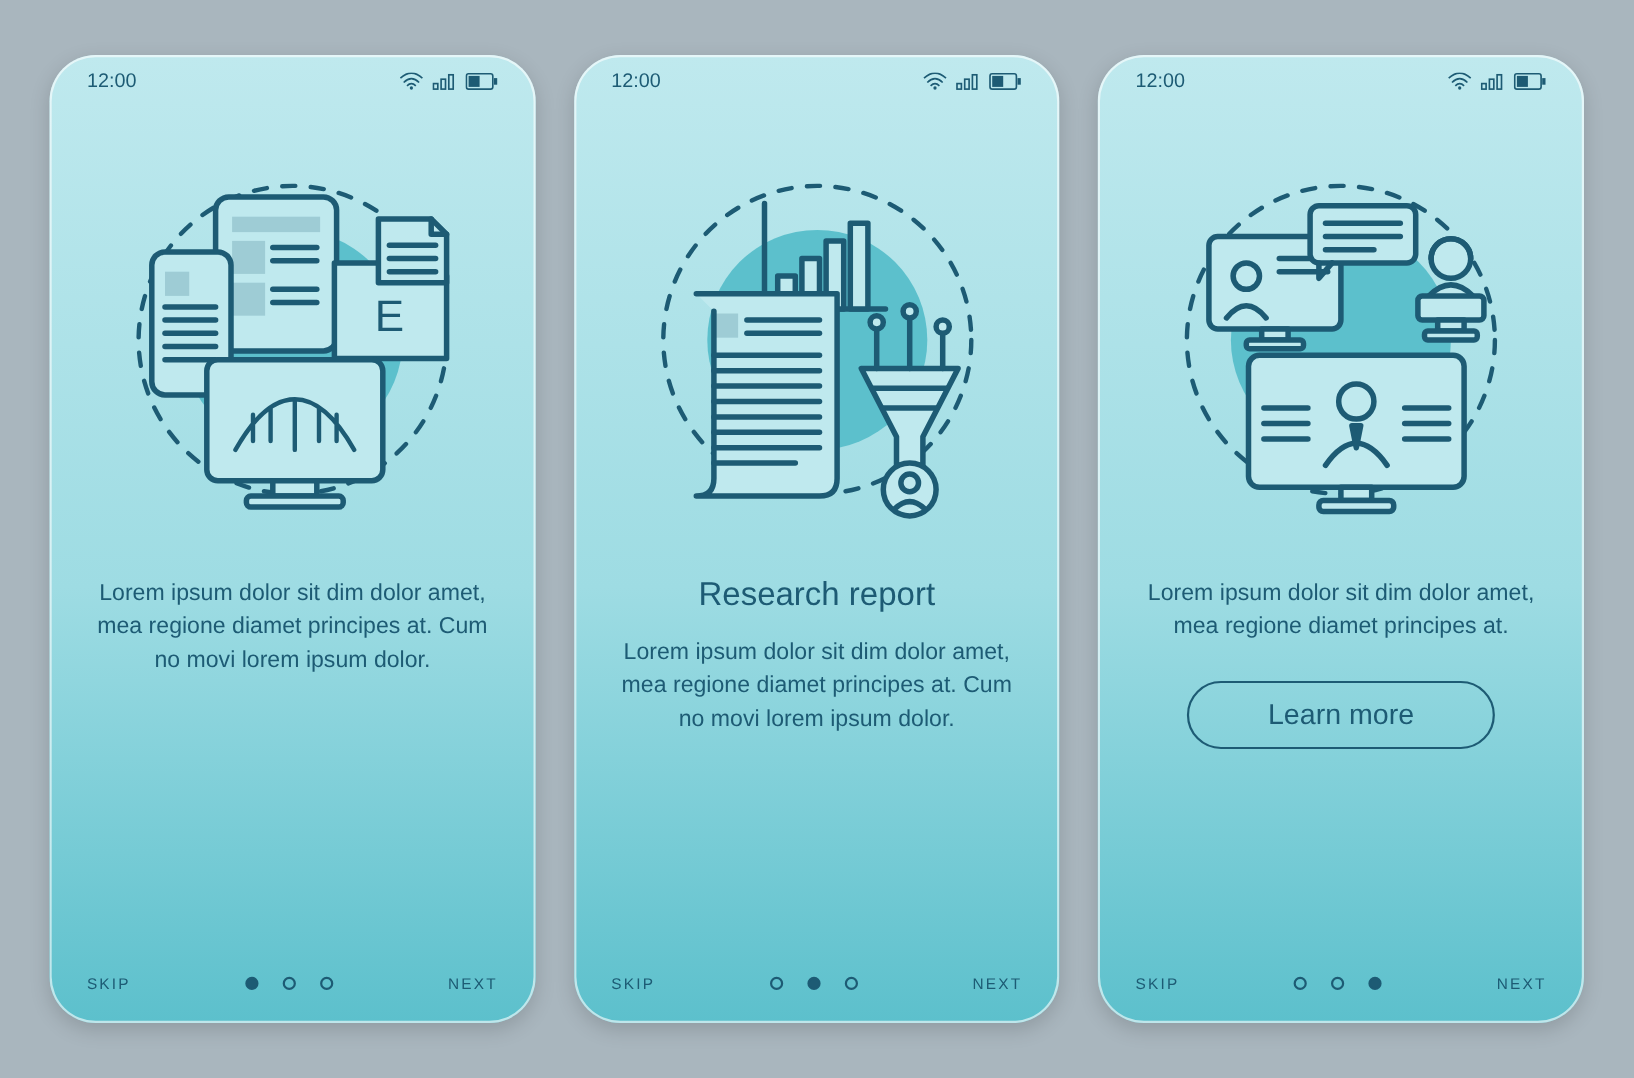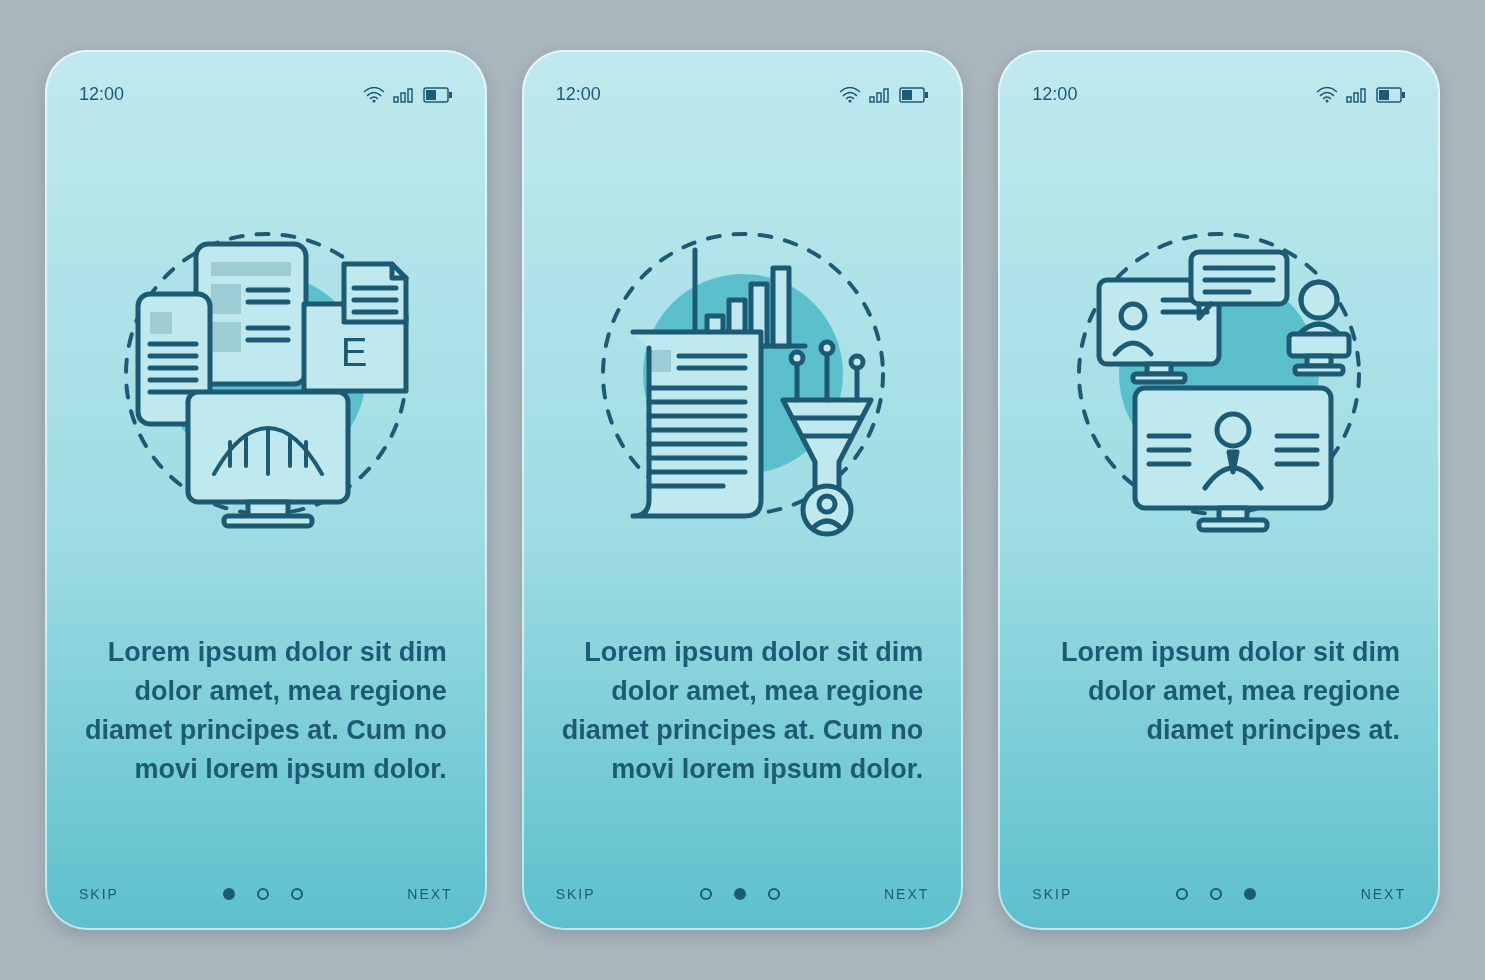--- a/index.html
+++ b/index.html
@@ -10,26 +10,25 @@
     display: flex;
     gap: 35px;
     padding: 50px 45px;
     font-family: -apple-system, "Segoe UI", sans-serif;
   }
   .phone {
     flex: 1;
     background: linear-gradient(180deg, #bfe9ee 0%, #9edce3 55%, #5cc0cc 100%);
     border-radius: 42px;
     box-shadow: inset 0 0 0 2px rgba(255,255,255,.6), 0 6px 18px rgba(0,0,0,.15);
-    padding: 34px 34px 28px;
+    padding: 13px 34px 28px;
     display: flex;
     flex-direction: column;
     position: relative;
     color: #1d5b74;
-    gap: 44px;
   }
   .statusbar {
     display: flex;
     justify-content: space-between;
     align-items: center;
     font-size: 18px;
     font-weight: 500;
     margin-bottom: 40px;
   }
   .status-icons { display:flex; gap:8px; align-items:center; }
@@ -40,24 +39,24 @@
     margin-bottom: 30px;
   }
   .title {
     text-align:center;
     font-size: 30px;
     font-weight: 400;
     color:#1d5b74;
     margin-bottom: 20px;
   }
   .desc {
-    text-align:right;
-    font-size: 27px;
+    text-align:center;
+    font-size: 21px;
     line-height: 1.45;
-    font-weight: 700;
+    font-weight: 400;
     color:#1d5b74;
     padding: 0 6px;
   }
   .cta {
     margin: 34px auto 0;
     width: 280px;
     height: 62px;
     border: 2.5px solid #1d5b74;
     border-radius: 32px;
     display:flex; align-items:center; justify-content:center;
@@ -213,20 +212,21 @@
           <circle cx="254" cy="144" r="6" fill="#bfe9ee"></circle>
         <line x1="284" y1="162" x2="284" y2="196"></line>
           <circle cx="284" cy="158" r="6" fill="#bfe9ee"></circle>
 
         <circle cx="254" cy="306" r="24" fill="#bfe9ee"></circle>
         <circle cx="254" cy="300" r="8"></circle>
           <path d="M240 324 q14 -14 28 0"></path>
       </g>
     </svg>
   </div>
+  <h2 class="title">Research report</h2>
   <p class="desc">Lorem ipsum dolor sit dim dolor amet, mea regione diamet principes at. Cum no movi lorem ipsum dolor.</p>
   <div class="spacer"></div>
   <div class="navrow">
     <span class="skip-btn">SKIP</span>
     <span class="dots">
       <span class="dot"></span>
       <span class="dot active"></span>
       <span class="dot"></span>
     </span>
     <span class="next-btn">NEXT</span>
@@ -288,20 +288,21 @@
         <line x1="100" y1="232" x2="140" y2="232"></line>
           <line x1="100" y1="246" x2="140" y2="246"></line>
           <line x1="100" y1="260" x2="140" y2="260"></line>
         <line x1="228" y1="232" x2="268" y2="232"></line>
           <line x1="228" y1="246" x2="268" y2="246"></line>
           <line x1="228" y1="260" x2="268" y2="260"></line>
       </g>
     </svg>
   </div>
   <p class="desc">Lorem ipsum dolor sit dim dolor amet, mea regione diamet principes at.</p>
+  <button class="cta">Learn more</button>
   <div class="spacer"></div>
   <div class="navrow">
     <span class="skip-btn">SKIP</span>
     <span class="dots">
       <span class="dot"></span>
       <span class="dot"></span>
       <span class="dot active"></span>
     </span>
     <span class="next-btn">NEXT</span>
   </div>

